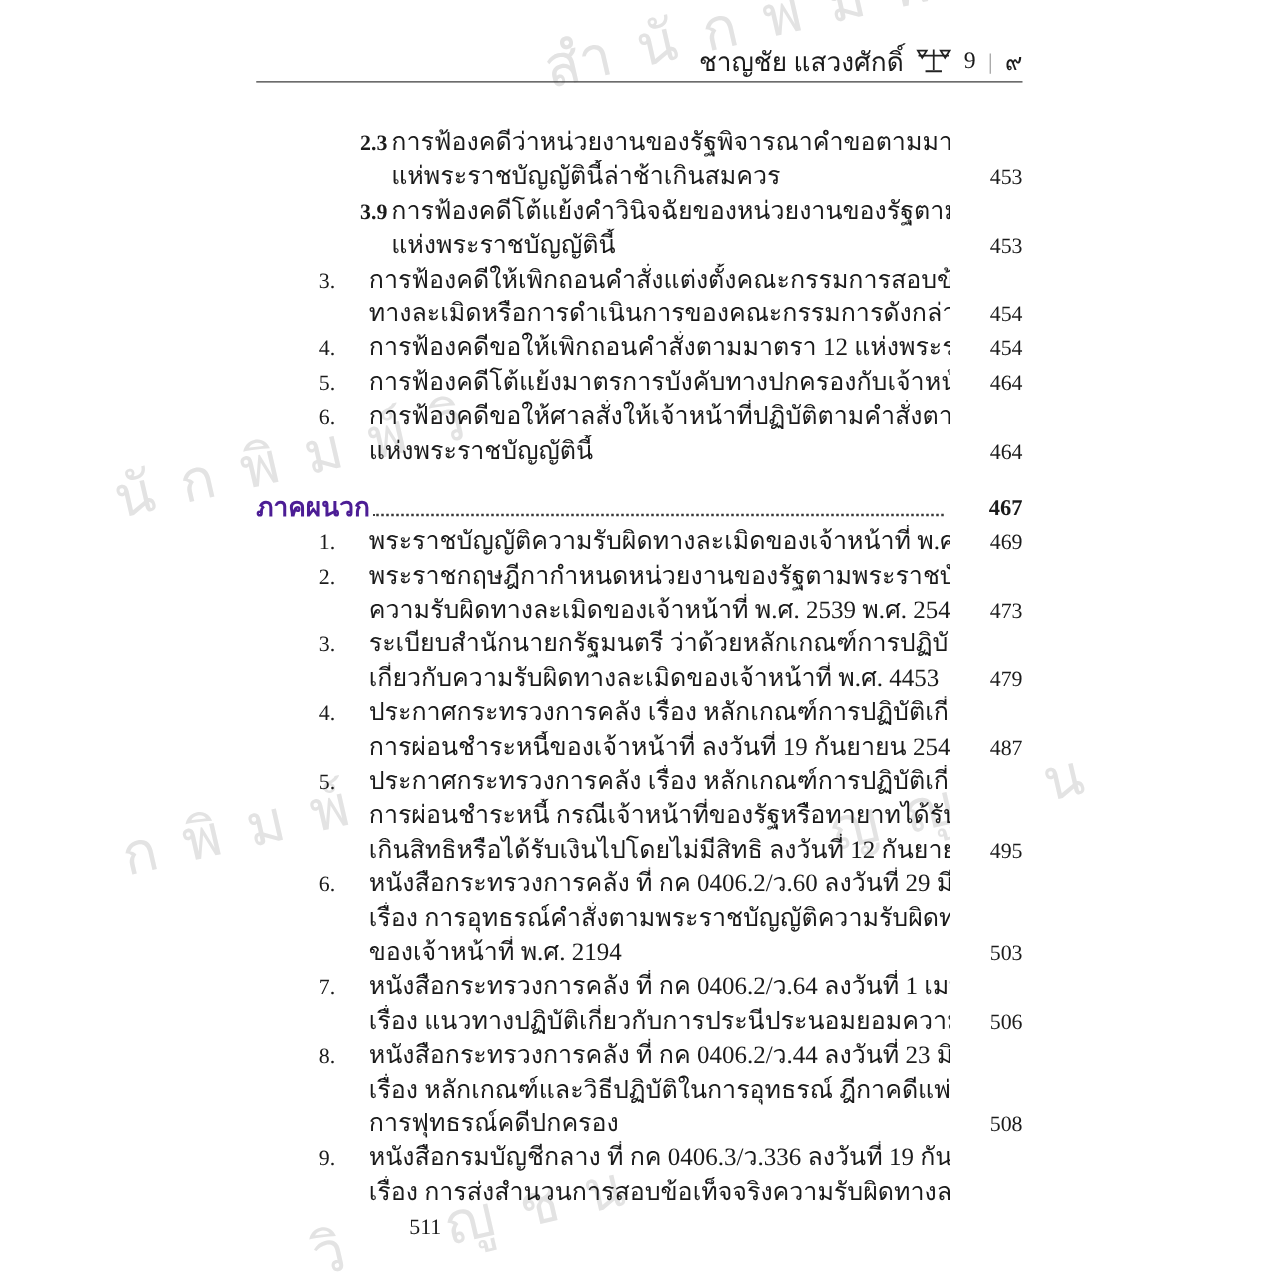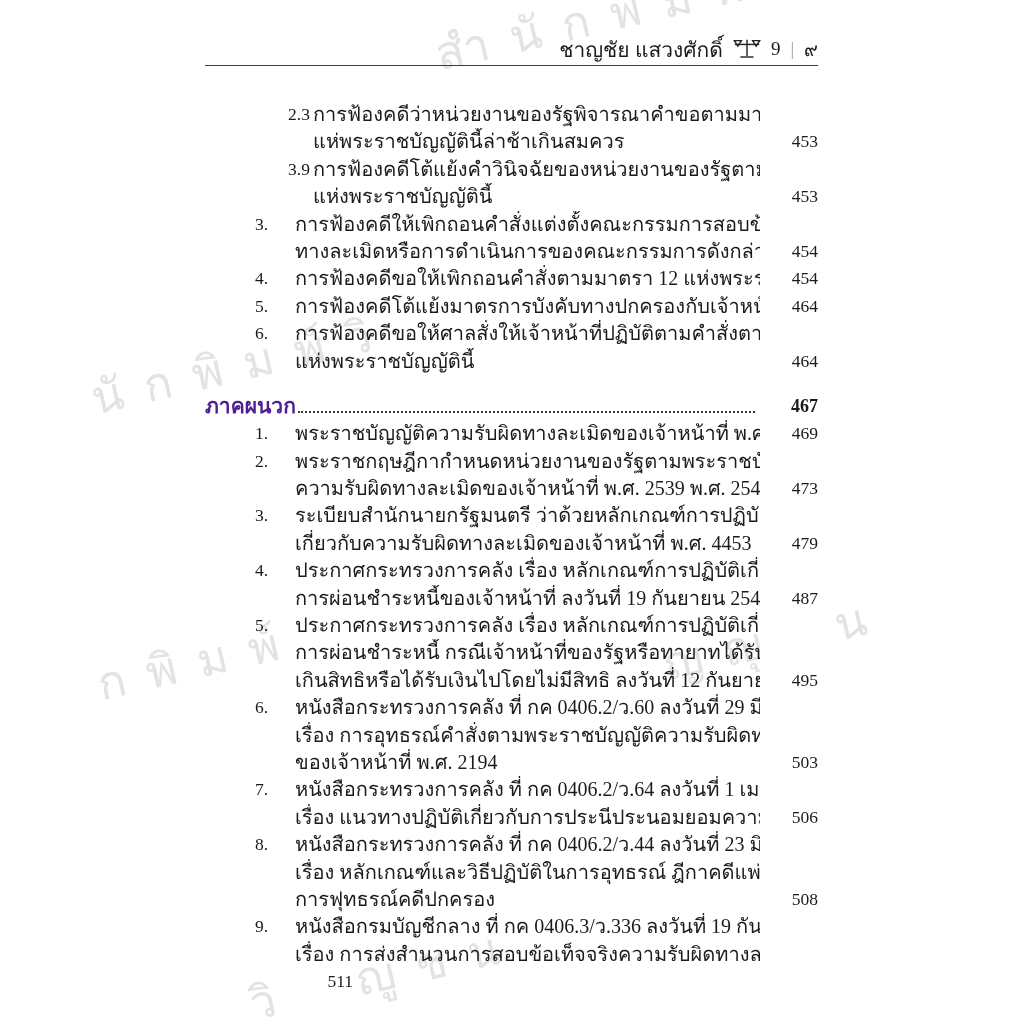--- a/index.html
+++ b/index.html
@@ -47,21 +47,21 @@
   }
   .row{
     display:flex;height:27.4px;line-height:27.4px;
     font-size:20px;white-space:nowrap;
   }
   .row .gutter{
     flex:0 0 auto;box-sizing:border-box;
     font-size:17.5px;color:#1b1b1b;
   }
   .row.main .gutter{width:90px;padding-left:50px;}
-  .row.sub  .gutter{width:108px;padding-left:83px;}
+  .row.sub  .gutter{width:108px;padding-left:83px;font-weight:bold;}
   .row .text{
     flex:1 1 auto;overflow:hidden;color:#1b1b1b;
   }
   .row .page{
     flex:0 0 auto;width:58px;text-align:right;
     font-size:17.5px;color:#1b1b1b;
   }
   .row.section{margin-top:18px;font-weight:bold;}
   .sec-label{flex:0 0 auto;font-size:21px;color:#4c1d95;}
   .dots{

